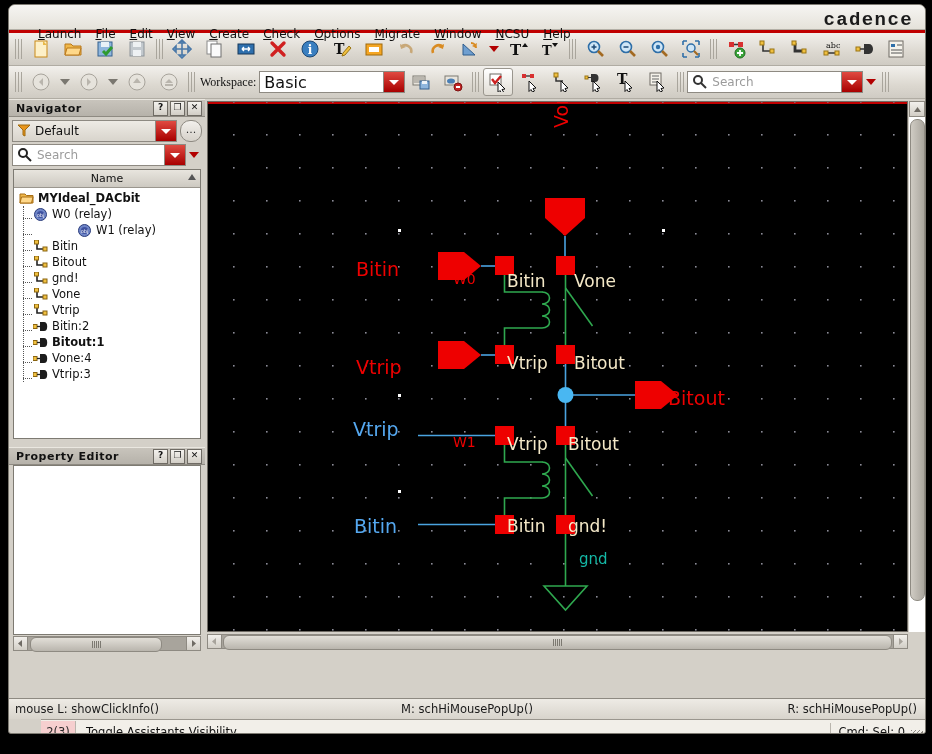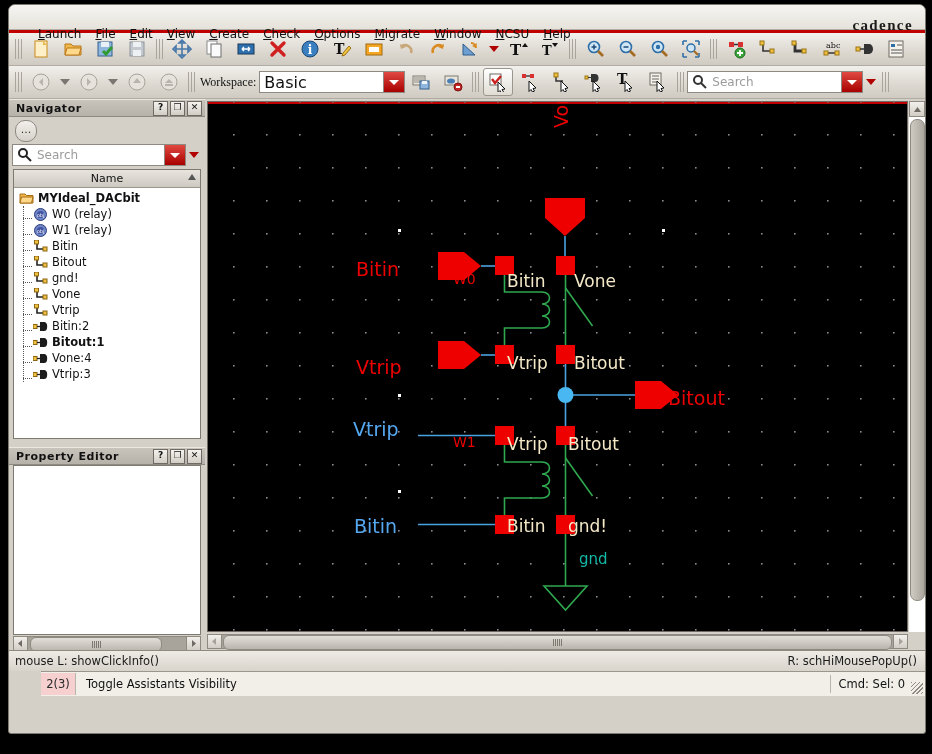--- a/index.html
+++ b/index.html
@@ -21,22 +21,22 @@
             font-weight:bold;color:#16161a;white-space:nowrap;}
   .xlogo{display:inline-block;width:13px;height:13px;border:1px solid #555;background:#fff;
          font-size:10px;line-height:12px;text-align:center;color:#222;font-weight:bold;
          vertical-align:-2px;margin-right:5px;font-family:"DejaVu Serif",serif;}
 
   
   .menubar{height:24px;background:linear-gradient(#f6f5f2,#e5e2da);
            border-bottom:1px solid #b3afa6;position:relative;padding-left:22px;}
   .menubar .mi{display:inline-block;font-size:12px;color:#111;padding:4px 7px 3px;cursor:default;margin-top:18px;}
   .menubar .mi:first-letter{text-decoration:underline;}
-  .cadence{position:absolute;right:12px;top:12px;font-size:15px;letter-spacing:1.4px;
-           font-weight:bold;color:#1b1b1b;font-family:Liberation Serif, serif;}
+  .cadence{position:absolute;right:12px;top:4px;font-size:19px;letter-spacing:1.4px;
+           font-weight:bold;color:#1b1b1b;font-family:Liberation Mono, monospace;}
   .redline{height:3px;background:#c00000;}
 
   
   .tbar{height:32px;background:linear-gradient(#f2f0ec,#dcd8d0 60%,#cfcbc3);
         border-bottom:1px solid #b0aca3;display:flex;align-items:center;padding:0 3px;}
   .grip{width:7px;height:20px;margin:0 3px;
         background:repeating-linear-gradient(90deg,#a9a59c 0 1px,transparent 1px 3px);}
   .tbtn{width:28px;height:26px;margin:0 1px;display:flex;align-items:center;justify-content:center;
         border:1px solid transparent;border-radius:3px;}
   .tbtn.on{border-color:#9a968e;background:linear-gradient(#ffffff,#e0dcd4);}
@@ -105,21 +105,21 @@
   .vscroll{position:absolute;right:0;top:2px;bottom:18px;width:16px;background:#d4d0c8;}
   .vs-arrow{width:14px;height:14px;border:1px solid #8e8a82;background:linear-gradient(#f2f0ec,#d2cec6);
             display:flex;align-items:center;justify-content:center;}
   .vs-track{position:absolute;left:0;top:16px;bottom:0;width:16px;background:#fff;}
   .vs-thumb{position:absolute;left:1px;top:2px;width:13px;height:480px;border-radius:7px;
             background:linear-gradient(90deg,#cfcbc3,#aaa69e);border:1px solid #8e8a82;}
   .hscroll2{position:absolute;left:2px;right:17px;bottom:0;height:17px;display:flex;align-items:center;}
 
   
   .statusrow{height:20px;background:linear-gradient(#eeebe5,#d8d4cc);border-top:1px solid #8e8a82;
-             display:flex;align-items:center;font-size:11.5px;color:#1a1a1a;position:relative;}
+             display:flex;align-items:center;font-size:11.5px;color:#1a1a1a;position:relative;margin-top:48px;}
   .statusrow .c{position:absolute;left:0;right:0;text-align:center;}
   .statusrow .l{margin-left:6px;}
   .statusrow .r{position:absolute;right:8px;}
   .cmdrow{height:24px;background:#f2efe9;border-top:1px solid #9a968e;display:flex;align-items:center;position:relative;margin-left:32px;}
   .cmdbadge{width:34px;height:22px;background:#f6cfcf;border-right:1px solid #b9b5ad;
             font-size:11.5px;color:#2a2a2a;display:flex;align-items:center;justify-content:center;}
   .cmdtext{font-size:11.5px;color:#111;margin-left:10px;}
   .cmdright{position:absolute;right:20px;font-size:11.5px;color:#111;
             border-left:1px solid #b9b5ad;padding-left:8px;height:18px;line-height:18px;}
   .grip-res{position:absolute;right:2px;bottom:2px;width:12px;height:12px;
@@ -457,20 +457,29 @@
         <div class="ptitle">
           <b>Navigator</b>
           <div class="pbtns">
             <div class="pb">?</div>
             <div class="pb">❐</div>
             <div class="pb">✕</div>
           </div>
         </div>
 
         <div class="filterrow">
+          <div class="filterbox">
+            <svg width="14" height="14" style="position:absolute;left:4px;top:3px">
+                <path d="M1 1h12l-5 5v6l-2-1V6z" fill="#e8951c" stroke="#a06a0c"></path>
+              </svg>
+            <span>Default</span>
+            <div class="ddbtn">
+                <i></i>
+              </div>
+          </div>
           <div class="dots">...</div>
         </div>
 
         <div class="srow">
           <div class="sbox">
             <svg width="16" height="16" style="position:absolute;left:4px;top:2px">
                 <circle cx="6" cy="6" r="4" fill="none" stroke="#222" stroke-width="2"></circle>
                 <path d="M9 9l5 5" stroke="#222" stroke-width="2"></path>
               </svg>
             <span>Search</span>
@@ -496,21 +505,21 @@
               </div>
               <div class="trow kid" style="position: relative;">
                 <span style="position: absolute; left: 9px; width: 9px; border-top: 1px dotted rgb(85, 85, 85); margin-top: 8px;"></span>
                 <span class="ico"><svg width="15" height="13">
                     <circle cx="7.5" cy="6.5" r="6" fill="#6f86c8" stroke="#2b3c7a"></circle>
                     <circle cx="7.5" cy="6.5" r="3.6" fill="#3f52a0"></circle>
                     <text x="7.5" y="9" font-size="5" fill="#fff" text-anchor="middle" font-family="DejaVu Sans,sans-serif">obj</text>
                   </svg></span>
                 <span>W0 (relay)</span>
               </div>
-              <div class="trow kid" style="position: relative;">
+              <div class="trow kid" style="position: relative; justify-content: center;">
                 <span style="position: absolute; left: 9px; width: 9px; border-top: 1px dotted rgb(85, 85, 85); margin-top: 8px;"></span>
                 <span class="ico"><svg width="15" height="13">
                     <circle cx="7.5" cy="6.5" r="6" fill="#6f86c8" stroke="#2b3c7a"></circle>
                     <circle cx="7.5" cy="6.5" r="3.6" fill="#3f52a0"></circle>
                     <text x="7.5" y="9" font-size="5" fill="#fff" text-anchor="middle" font-family="DejaVu Sans,sans-serif">obj</text>
                   </svg></span>
                 <span>W1 (relay)</span>
               </div>
               <div class="trow kid" style="position: relative;">
                 <span style="position: absolute; left: 9px; width: 9px; border-top: 1px dotted rgb(85, 85, 85); margin-top: 8px;"></span>
@@ -746,20 +755,21 @@
             <svg width="7" height="7">
               <path d="M2 0l4 3.5L2 7z" fill="#a7a39b"></path>
             </svg>
           </div>
       </div>
     </div>
   </div>
 
   <div class="statusrow">
     <span class="l">mouse L: showClickInfo()</span>
+    <span class="c">M: schHiMousePopUp()</span>
     <span class="r">R: schHiMousePopUp()</span>
   </div>
   <div class="cmdrow">
     <div class="cmdbadge">2(3)</div>
     <span class="cmdtext">Toggle Assistants Visibility</span>
     <span class="cmdright">Cmd: Sel: 0</span>
     <div class="grip-res"></div>
   </div>
 </div>
 

